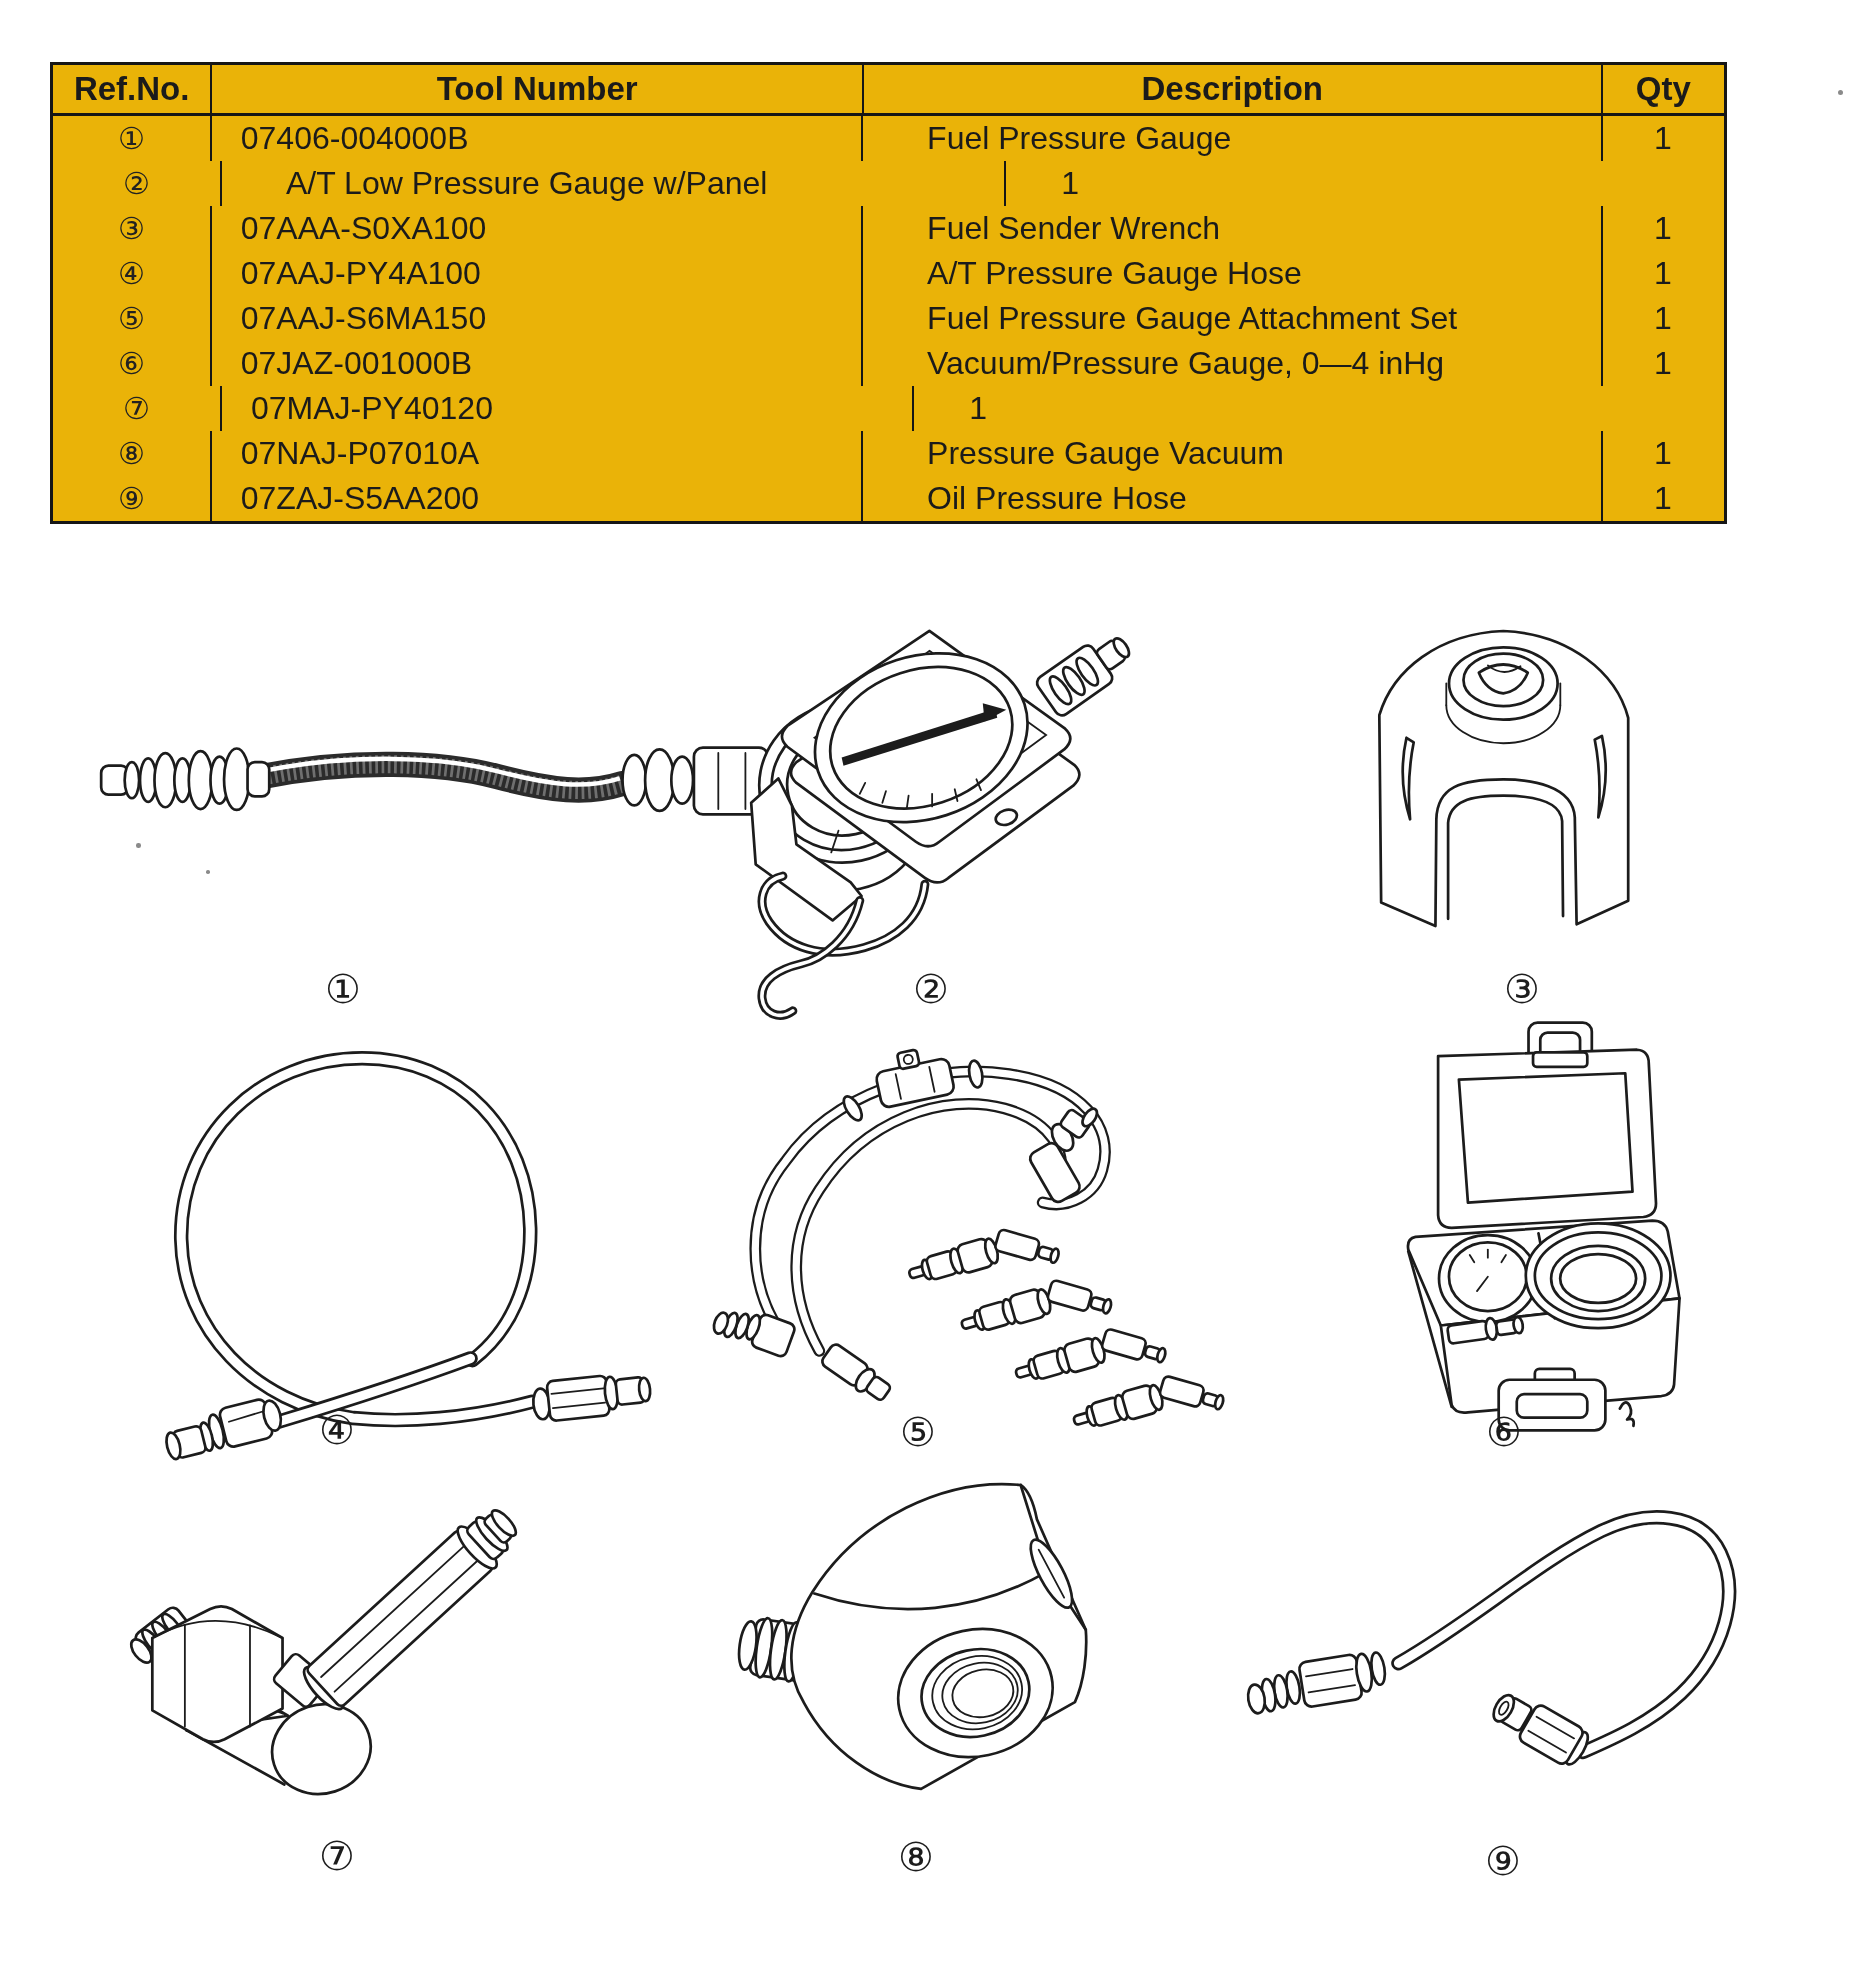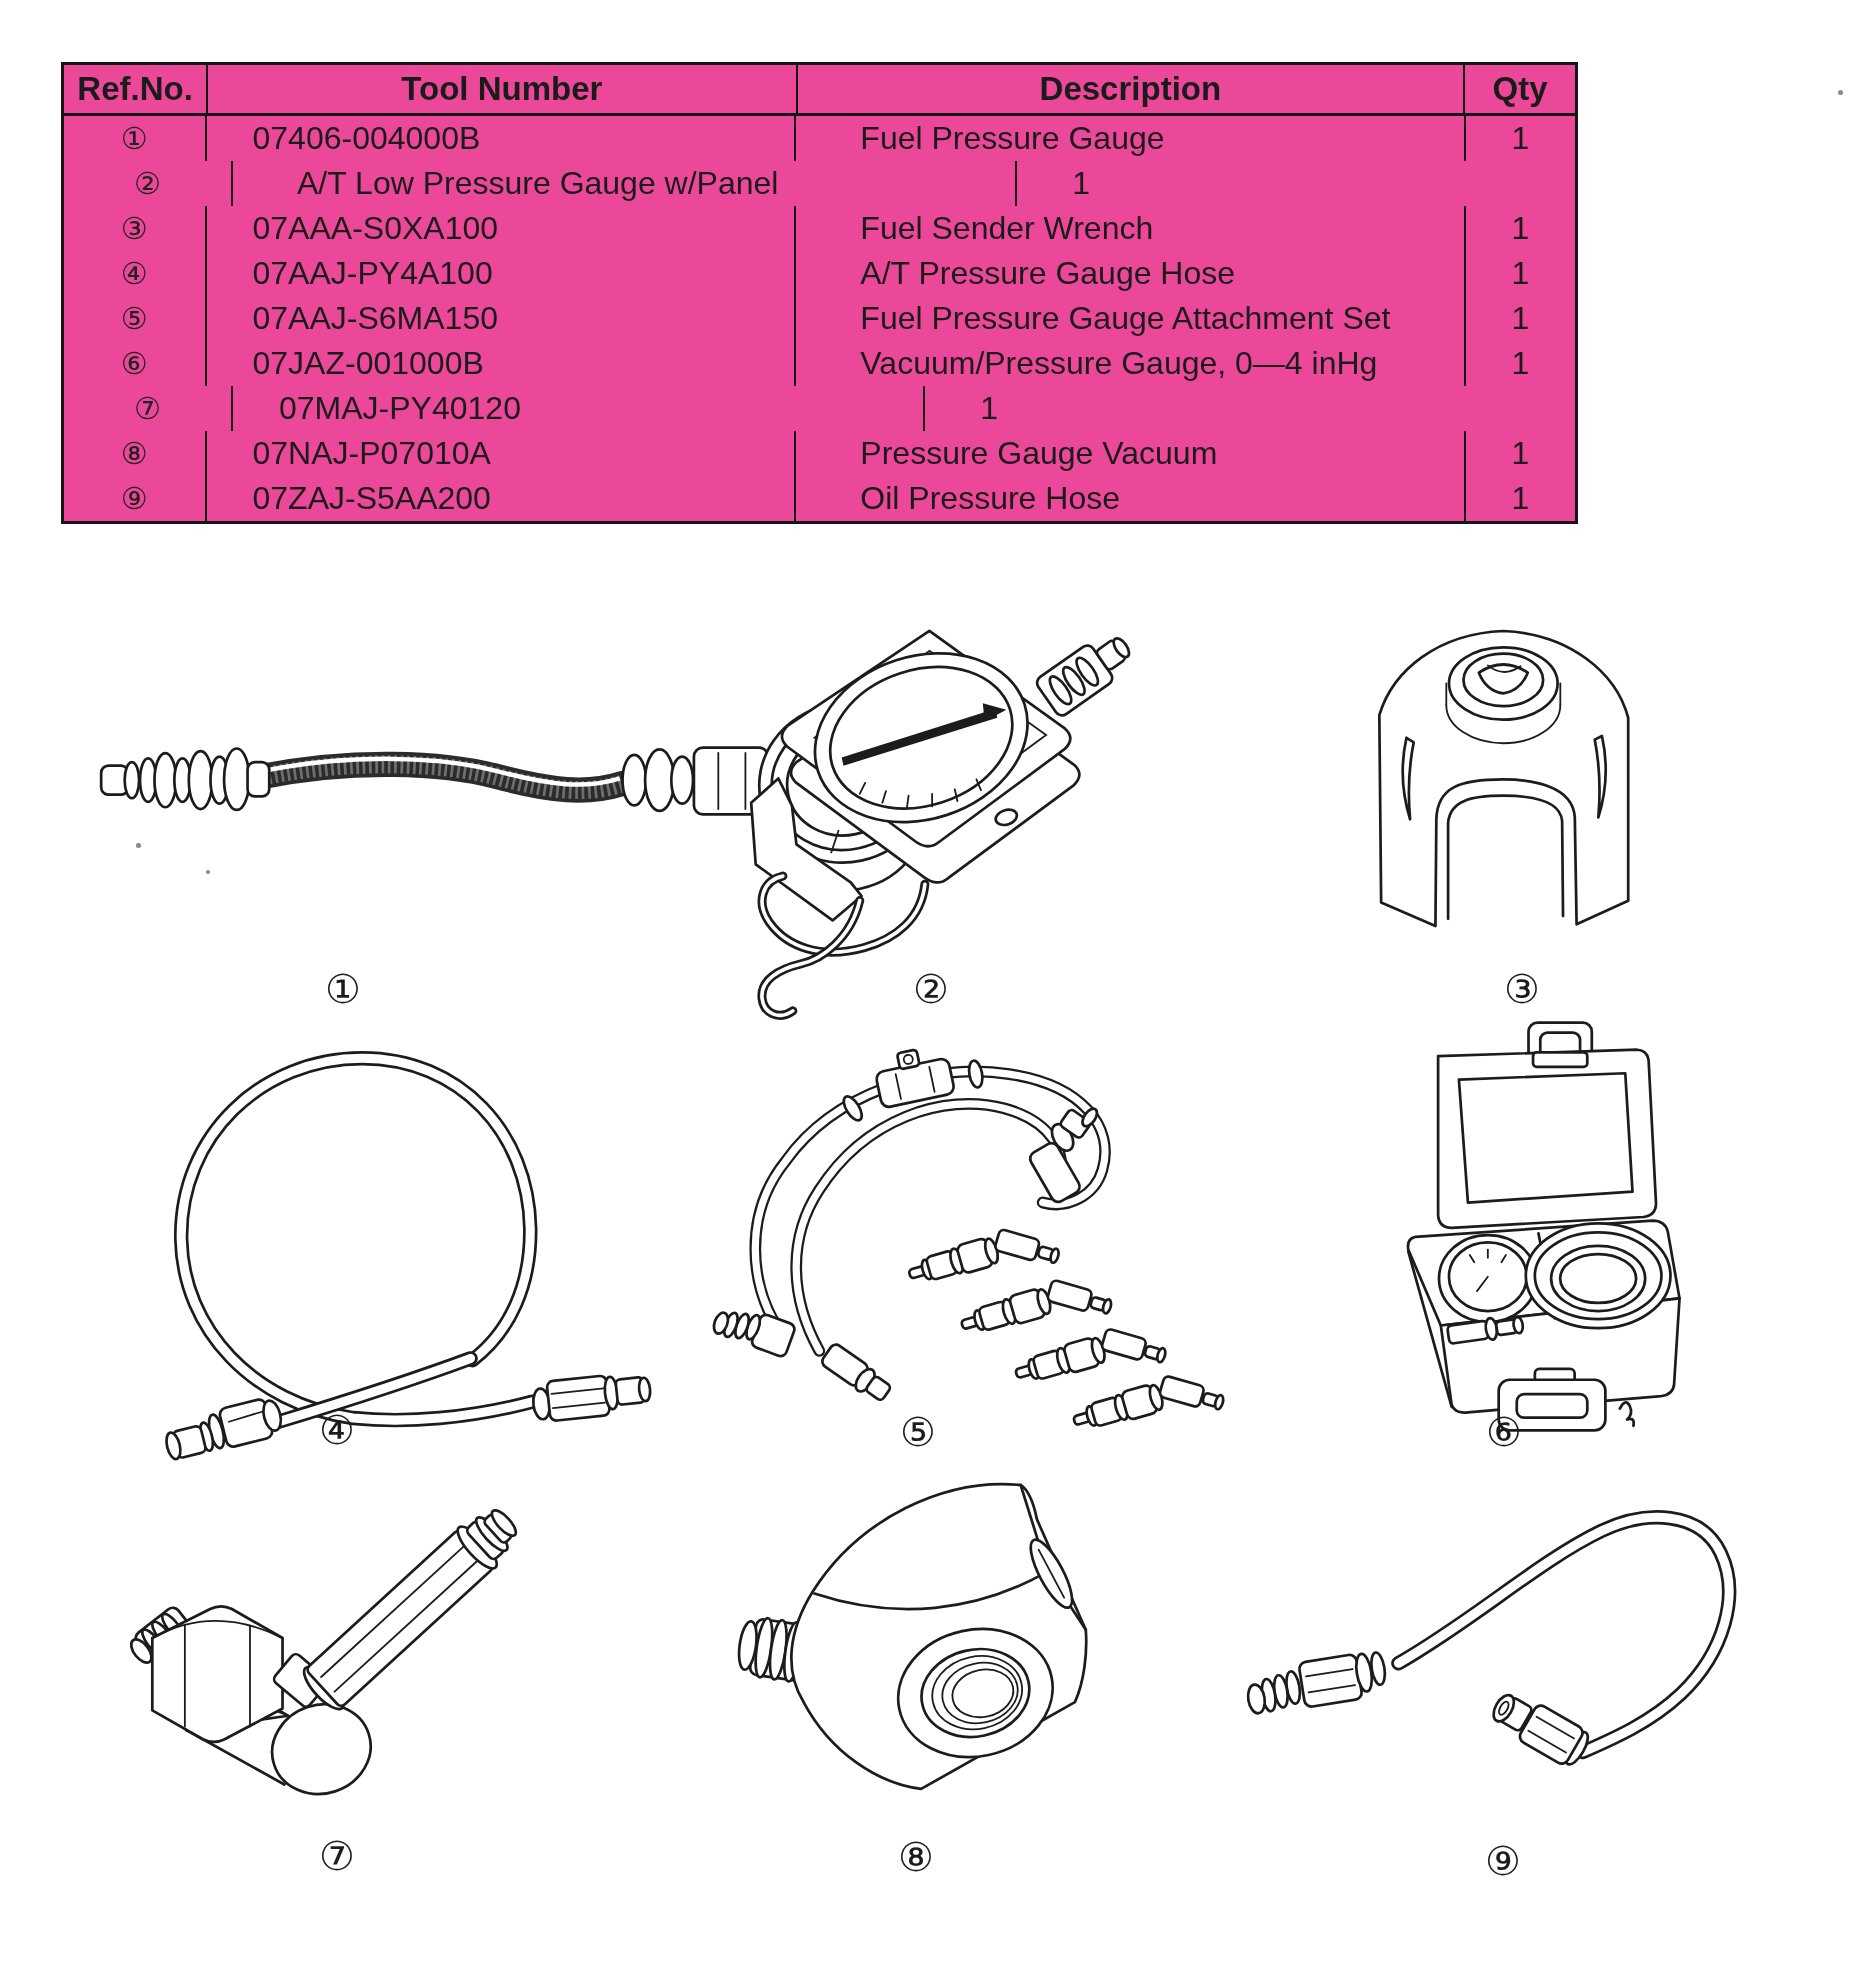--- a/index.html
+++ b/index.html
@@ -1,26 +1,26 @@
 <!DOCTYPE html>
 <html style="font-size:14.5px"><head>
 <meta charset="utf-8">
 <style>
   html,body{margin:0;padding:0;}
   body{width:1875px;height:1967px;position:relative;background:#fff;overflow:hidden;
        font-family:"Liberation Sans",sans-serif;color:#1b1b1b;}
 
   
-  .tbl{position:absolute;left:50px;top:62px;width:1517px;border:3.6px solid #161616;box-sizing:border-box;background:#ec4899;margin-left:11px;}
+  .tbl{position:absolute;left:50px;top:62px;width:1677px;border:3.6px solid #161616;box-sizing:border-box;background:#eab308;}
   .trow{display:flex;align-items:stretch;}
   .thead{height:48px;border-bottom:3.6px solid #161616;font-weight:bold;font-size:33px;}
   .tbody-row{height:45px;font-size:32px;}
   .cell{display:flex;align-items:center;box-sizing:border-box;}
   .c-ref {width:167px;justify-content:center;}
-  .c-tool{width:692px;border-left:2.7px solid #161616;padding-left:46px;}
+  .c-tool{width:692px;border-left:2.7px solid #161616;padding-left:29px;}
   .c-desc{width:784px;border-left:2.7px solid #161616;padding-left:64px;}
   .c-qty {width:131px;border-left:2.7px solid #161616;justify-content:center;text-align:center;}
   .thead .cell{justify-content:center;padding-left:0;}
   .refnum{font-family:"DejaVu Sans",sans-serif;font-size:30px;color:#222;}
   .qtyv{letter-spacing:0.9px;}
 
   
   .fig{position:absolute;}
   .fig-label{position:absolute;transform:translate(-50%,-50%);
              font-family:"DejaVu Sans",sans-serif;font-size:40px;color:#1c1c1c;}

